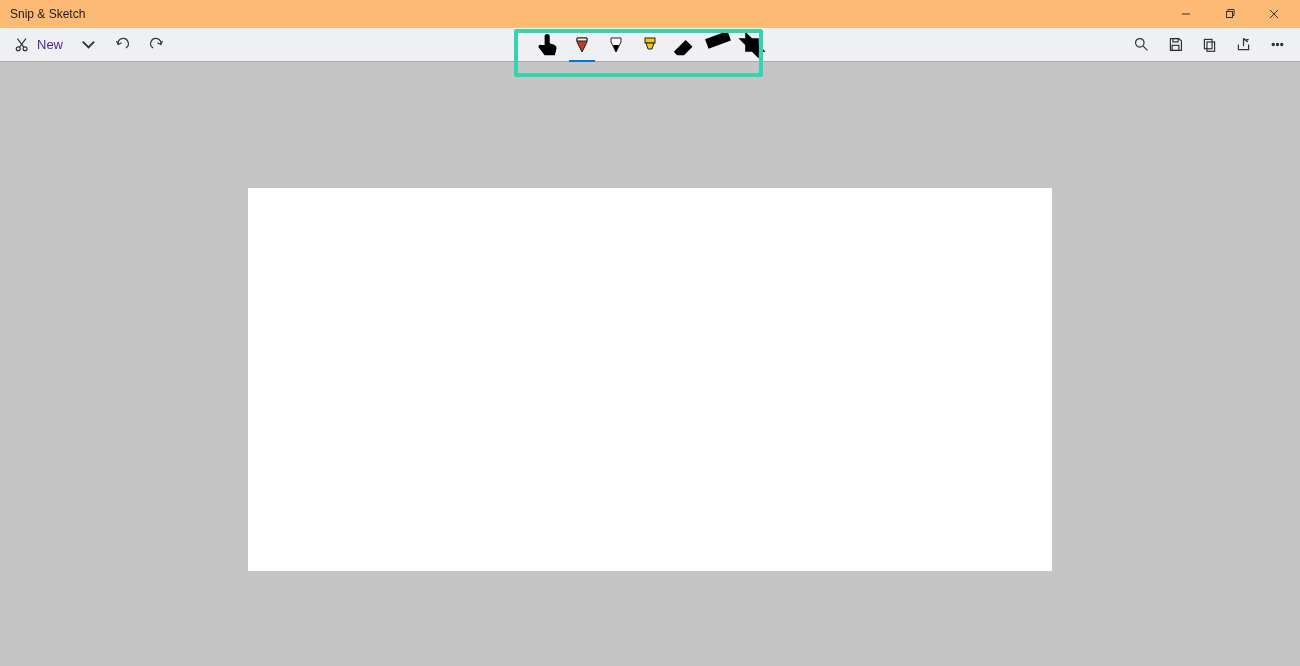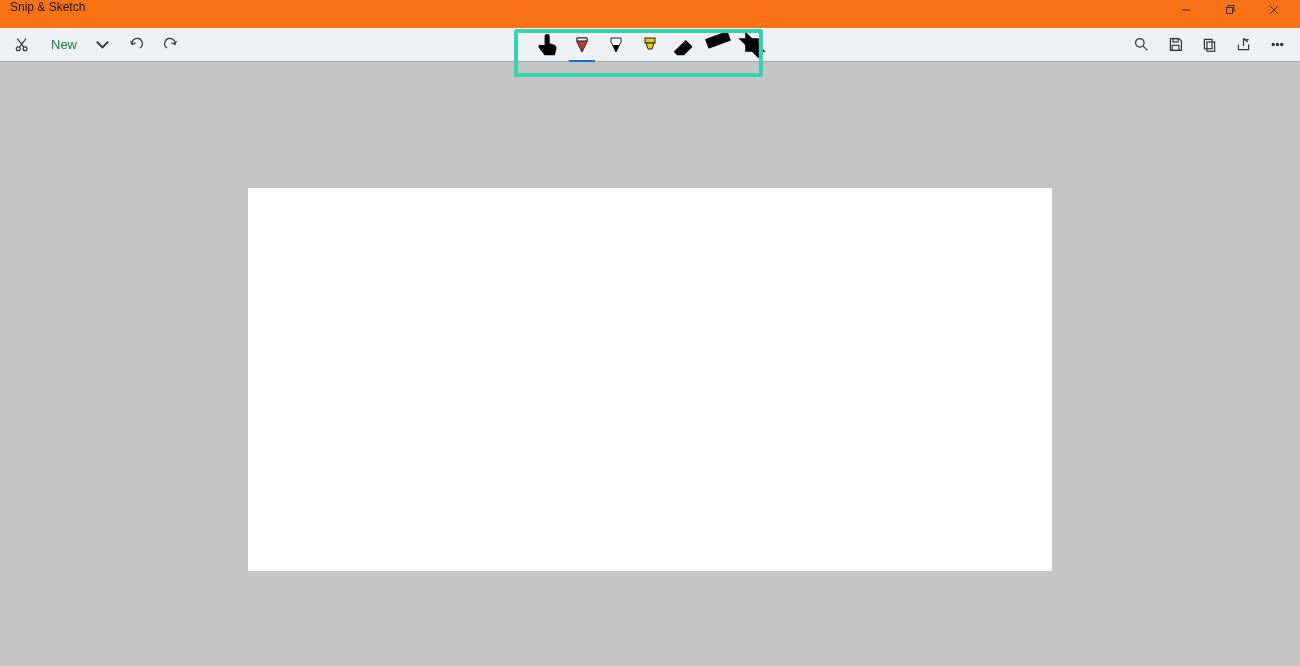--- a/index.html
+++ b/index.html
@@ -6,23 +6,23 @@
   body {
     width: 1300px;
     height: 666px;
     font-family: "Segoe UI", Arial, sans-serif;
     background: #c4c4c4;
     overflow: hidden;
     position: relative;
   }
   .titlebar {
     height: 28px;
-    background: #f97316;
-    display: flex;
-    align-items: flex-start;
+    background: #fdba74;
+    display: flex;
+    align-items: center;
     justify-content: space-between;
     padding: 0 6px 0 10px;
     color: #1a1a1a;
     font-size: 12px;
   }
   .titlebar .controls { display: flex; gap: 4px; }
   .win-btn {
     width: 40px;
     height: 20px;
     display: flex;
@@ -58,24 +58,24 @@
     display: flex;
     align-items: center;
     justify-content: center;
     border-radius: 2px;
     color: #333;
   }
   .btn svg { width: 17px; height: 17px; stroke: #333; fill: none; stroke-width: 1.4; }
   .new-btn {
     display: flex;
     align-items: center;
-    gap: 20px;
+    gap: 6px;
     padding: 0 8px;
     height: 30px;
-    color: #15803d;
+    color: #4c1d95;
     font-size: 13px;
   }
   .new-btn svg { width: 17px; height: 17px; stroke: #333; fill: none; stroke-width: 1.4; }
   .dd-btn { width: 24px; }
   .tool-btn { width: 34px; height: 30px; position: relative; display:flex; align-items:center; justify-content:center;}
   .tool-btn.active::after {
     content: "";
     position: absolute;
     bottom: -2px;
     left: 4px; right: 4px;

